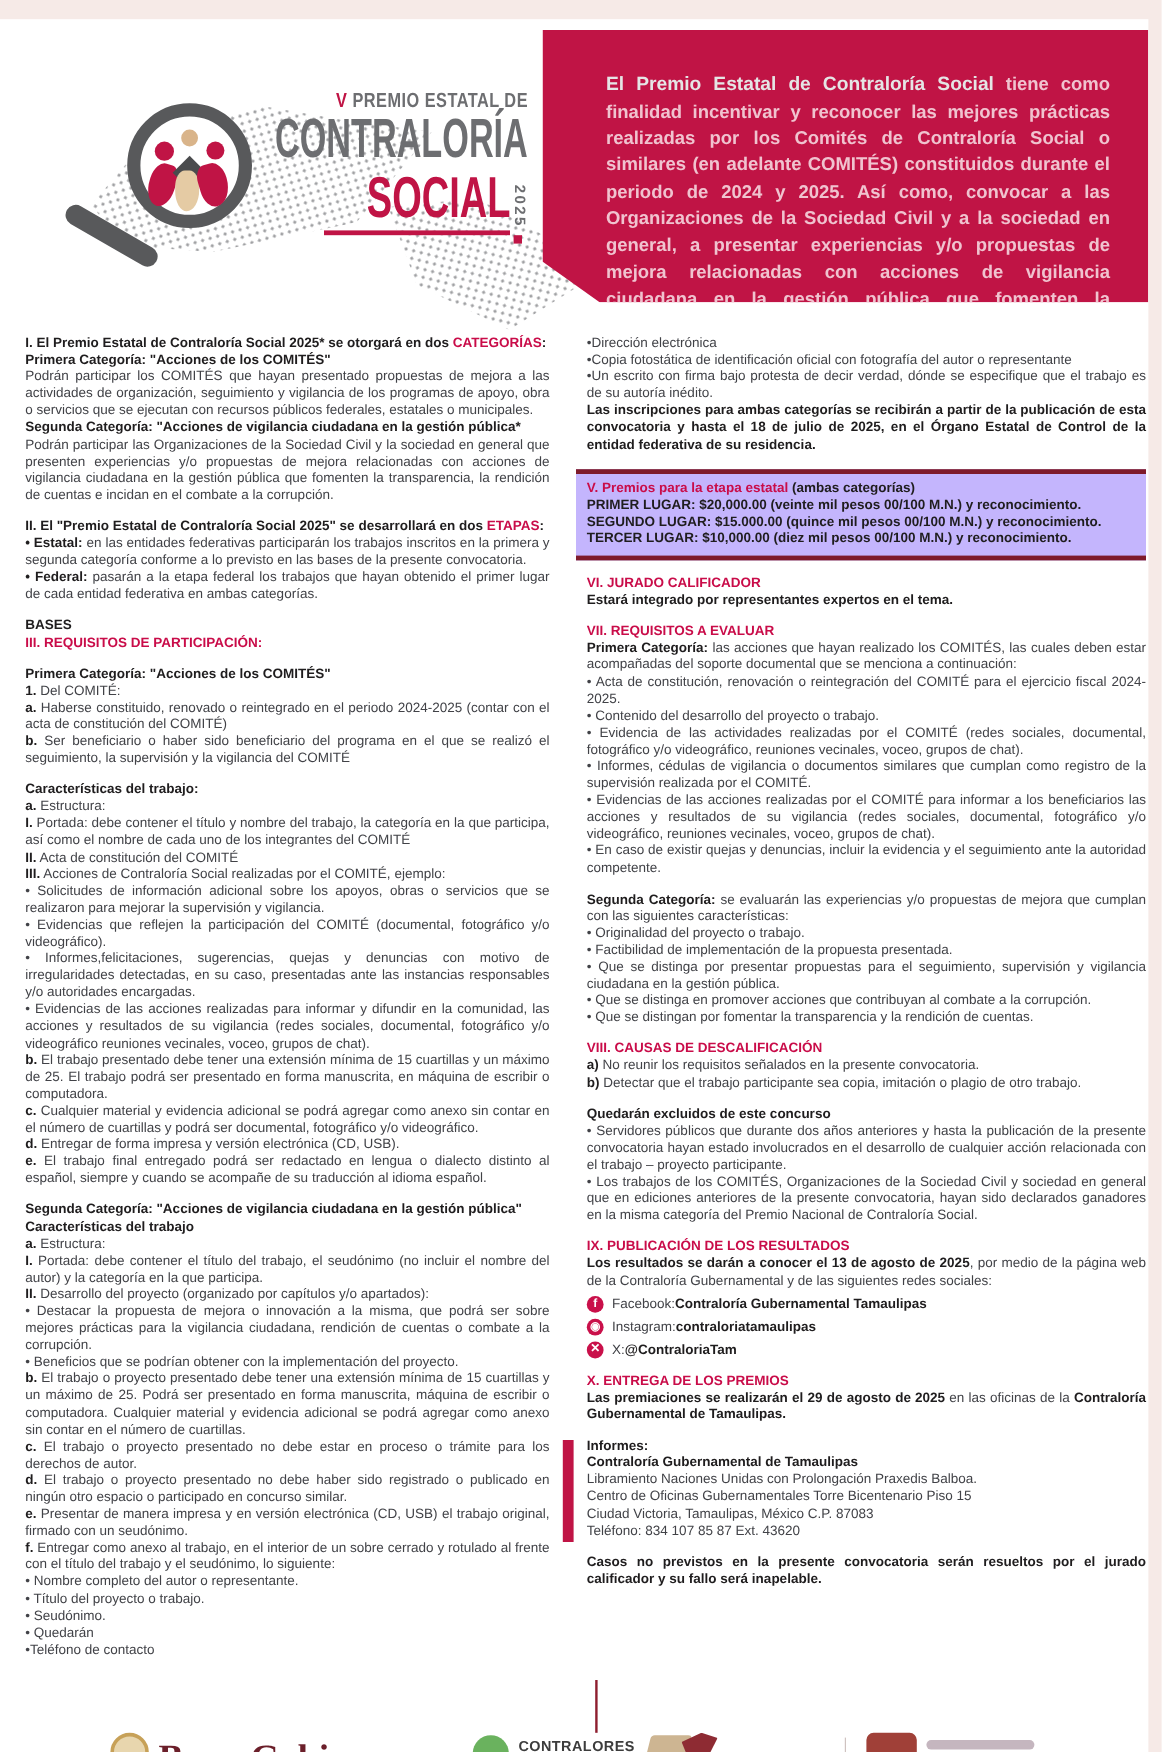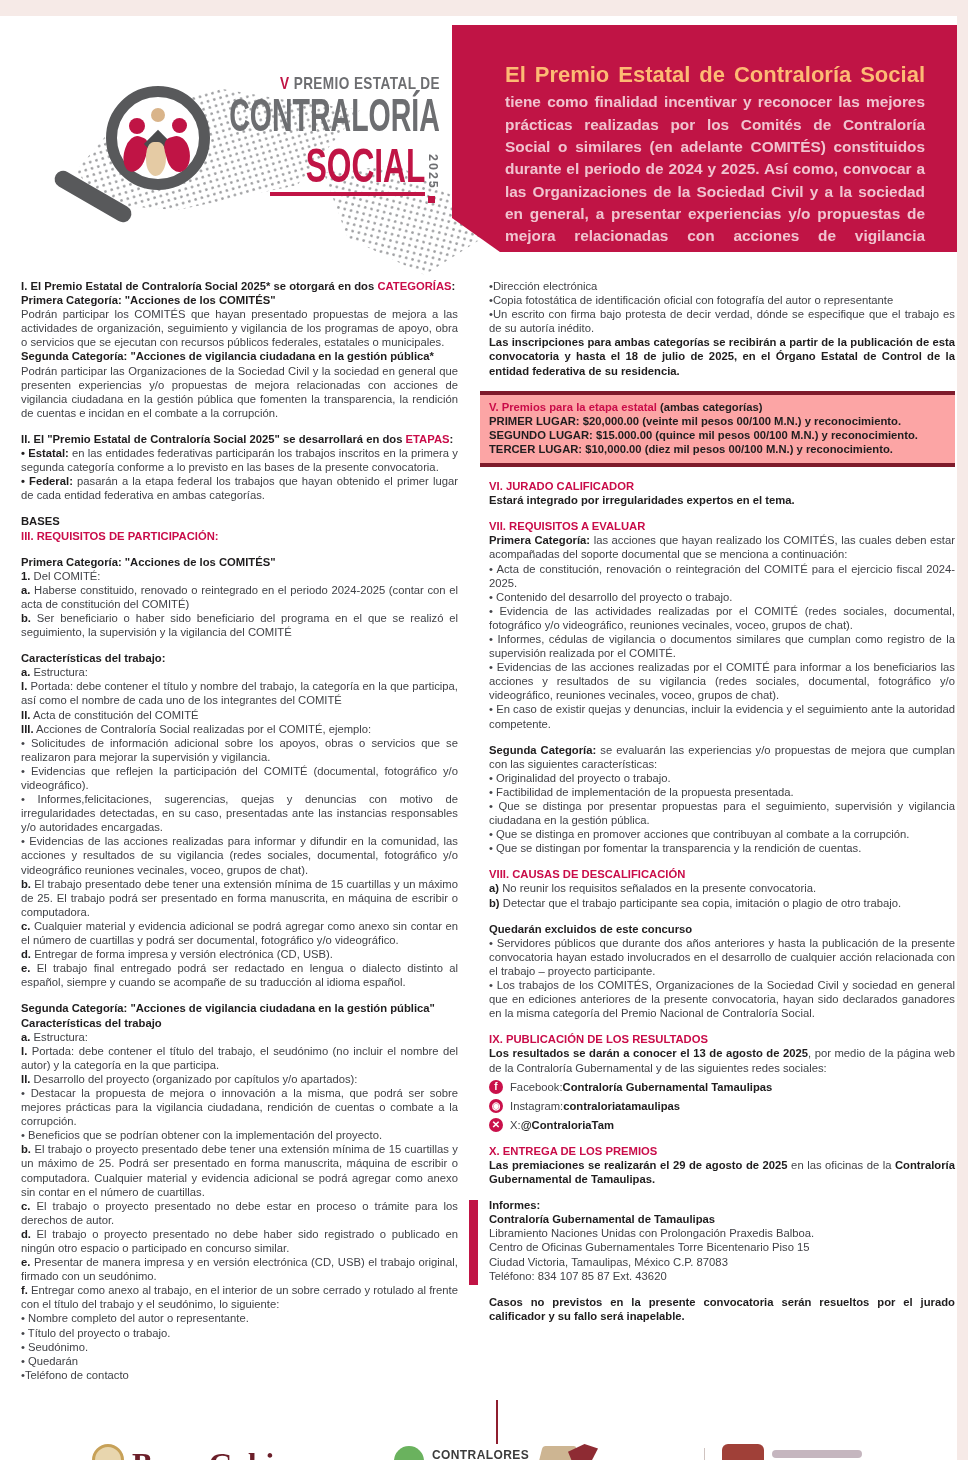--- a/index.html
+++ b/index.html
@@ -32,33 +32,33 @@
   .lt3{position:absolute;right:40px;top:88px;font-weight:bold;font-size:48px;color:#c01445;transform:scaleX(.66);transform-origin:right;white-space:nowrap;}
   .year{position:absolute;left:406px;top:104px;writing-mode:vertical-rl;font-weight:bold;font-size:12.5px;letter-spacing:2px;color:#6d6e71;}
   .soc-bar{position:absolute;left:250px;top:142px;width:155px;height:4px;background:#c01445;}
   .soc-sq{position:absolute;left:408px;top:146px;width:7px;height:7px;background:#c01445;}
 
   
   .hero{position:absolute;left:452px;top:25px;width:505px;height:227px;background:#c01445;
         clip-path:polygon(0 0,100% 0,100% 100%,9.5% 100%,0 85%);}
   .hero-inner{position:absolute;left:53px;top:19px;width:420px;color:#f0c3cf;
         font-size:15.4px;line-height:1.45;text-align:justify;font-weight:bold;}
-  .hero-inner .lead{color:#fdba74;font-size:22px;}
+  .hero-inner .lead{color:#e5e5e5;font-size:16px;}
 
   
   .col{position:absolute;top:279px;font-size:11.25px;line-height:14.1px;color:#414247;}
   #col-left{left:21px;width:437px;}
   #col-right{left:489px;width:466px;}
   .blk{text-align:justify;}
   .blk.h{font-weight:bold;color:#1f1d1e;}
   .sp{margin-top:12px;}
   span.bold{font-weight:bold;color:#1f1d1e;}
   span.red{color:#c90c49;margin-top:31px;}
 
-  .premios{margin-top:13px;margin-left:-9px;background:#fca5a5;border-top:4.5px solid #7e1b2b;border-bottom:4.5px solid #7e1b2b;padding:5px 6px 7px 9px;}
+  .premios{margin-top:13px;margin-left:-9px;background:#c4b5fd;border-top:4.5px solid #7e1b2b;border-bottom:4.5px solid #7e1b2b;padding:5px 6px 7px 9px;}
   .premios .blk{font-weight:bold;color:#1f1d1e;}
 
   .social-row{display:flex;align-items:center;margin-top:5px;}
   .social-row .sicon{flex:0 0 auto;width:14px;height:14px;border-radius:50%;background:#c9104a;color:#fff;
         font-size:10px;font-weight:bold;display:inline-flex;align-items:center;justify-content:center;margin-right:7px;line-height:1;}
   .informes{position:relative;}
   .informes::before{content:"";position:absolute;left:-20px;top:2px;width:9px;height:85px;background:#c01445;}
 
   
   .foot-line{position:absolute;left:496px;top:1400px;width:2px;height:44px;background:#8e1e2f;}
@@ -153,21 +153,21 @@
     <div class="blk p"><span>•Copia fotostática de identificación oficial con fotografía del autor o representante</span></div>
     <div class="blk p"><span>•Un escrito con firma bajo protesta de decir verdad, dónde se especifique que el trabajo es de su autoría inédito.</span></div>
     <div class="blk p"><span class="bold ">Las inscripciones para ambas categorías se recibirán a partir de la publicación de esta convocatoria y hasta el 18 de julio de 2025, en el Órgano Estatal de Control de la entidad federativa de su residencia.</span></div>
     <div class="premios">
       <div class="blk"><span class="red bold">V. Premios para la etapa estatal</span><span class="bold"> (ambas categorías)</span></div>
       <div class="blk">PRIMER LUGAR: $20,000.00 (veinte mil pesos 00/100 M.N.) y reconocimiento.</div>
       <div class="blk">SEGUNDO LUGAR: $15.000.00 (quince mil pesos 00/100 M.N.) y reconocimiento.</div>
       <div class="blk">TERCER LUGAR: $10,000.00 (diez mil pesos 00/100 M.N.) y reconocimiento.</div>
     </div>
     <div class="blk h sp"><span class="bold red">VI. JURADO CALIFICADOR</span></div>
-    <div class="blk p"><span class="bold ">Estará integrado por irregularidades expertos en el tema.</span></div>
+    <div class="blk p"><span class="bold ">Estará integrado por representantes expertos en el tema.</span></div>
     <div class="blk h sp"><span class="bold red">VII. REQUISITOS A EVALUAR</span></div>
     <div class="blk p"><span class="bold ">Primera Categoría:</span><span> las acciones que hayan realizado los COMITÉS, las cuales deben estar acompañadas del soporte documental que se menciona a continuación:</span></div>
     <div class="blk p"><span>• Acta de constitución, renovación o reintegración del COMITÉ para el ejercicio fiscal 2024-2025.</span></div>
     <div class="blk p"><span>• Contenido del desarrollo del proyecto o trabajo.</span></div>
     <div class="blk p"><span>• Evidencia de las actividades realizadas por el COMITÉ (redes sociales, documental, fotográfico y/o videográfico, reuniones vecinales, voceo, grupos de chat).</span></div>
     <div class="blk p"><span>• Informes, cédulas de vigilancia o documentos similares que cumplan como registro de la supervisión realizada por el COMITÉ.</span></div>
     <div class="blk p"><span>• Evidencias de las acciones realizadas por el COMITÉ para informar a los beneficiarios las acciones y resultados de su vigilancia (redes sociales, documental, fotográfico y/o videográfico, reuniones vecinales, voceo, grupos de chat).</span></div>
     <div class="blk p"><span>• En caso de existir quejas y denuncias, incluir la evidencia y el seguimiento ante la autoridad competente.</span></div>
     <div class="blk p sp"><span class="bold ">Segunda Categoría:</span><span> se evaluarán las experiencias y/o propuestas de mejora que cumplan con las siguientes características:</span></div>
     <div class="blk p"><span>• Originalidad del proyecto o trabajo.</span></div>

